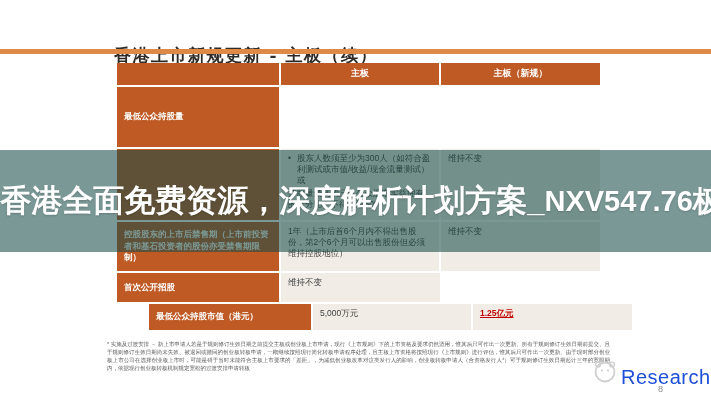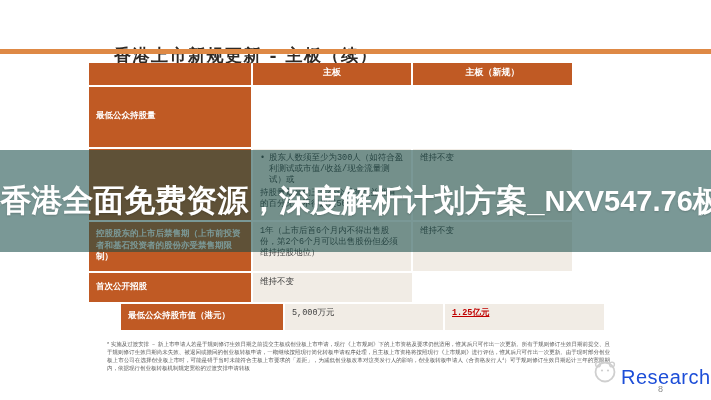--- a/index.html
+++ b/index.html
@@ -15,21 +15,21 @@
     position:absolute;left:114px;top:17px;
     font-family:"DejaVu Serif",serif;
     font-size:17px;font-weight:bold;color:#2e2a26;letter-spacing:1.5px;margin-top:27px;
   }
   .rule{
     position:absolute;left:0;top:49px;width:711px;height:5px;
     background:#de8945;
   }
 
   
-  .tbl{position:absolute;left:89px;top:63px;width:520px;font-size:8.5px;color:#3f3f3f;font-family:Liberation Mono, monospace;}
+  .tbl{position:absolute;left:117px;top:63px;width:520px;font-size:8.5px;color:#3f3f3f;}
   .trow{display:flex;margin-bottom:2px;}
   .cell{box-sizing:border-box;}
   .c-label{width:162px;background:#c05a24;color:#ffffff;font-weight:bold;
            padding:5px 7px;margin-right:2px;display:flex;align-items:center;line-height:1.35;}
   .c-main{width:158px;background:#f1ece5;padding:4px 7px;margin-right:2px;line-height:1.3;}
   .c-new{width:159px;background:#f1ece5;padding:4px 7px;line-height:1.3;}
   .c-span{width:353px;background:#f1ece5;padding:4px 7px;line-height:1.32;}
   .hdr .cell{background:#c05a24;color:#fff;font-weight:bold;text-align:center;
              display:flex;align-items:center;justify-content:center;padding:4px 2px;font-size:9px;}
   .hdr{height:22px;}

